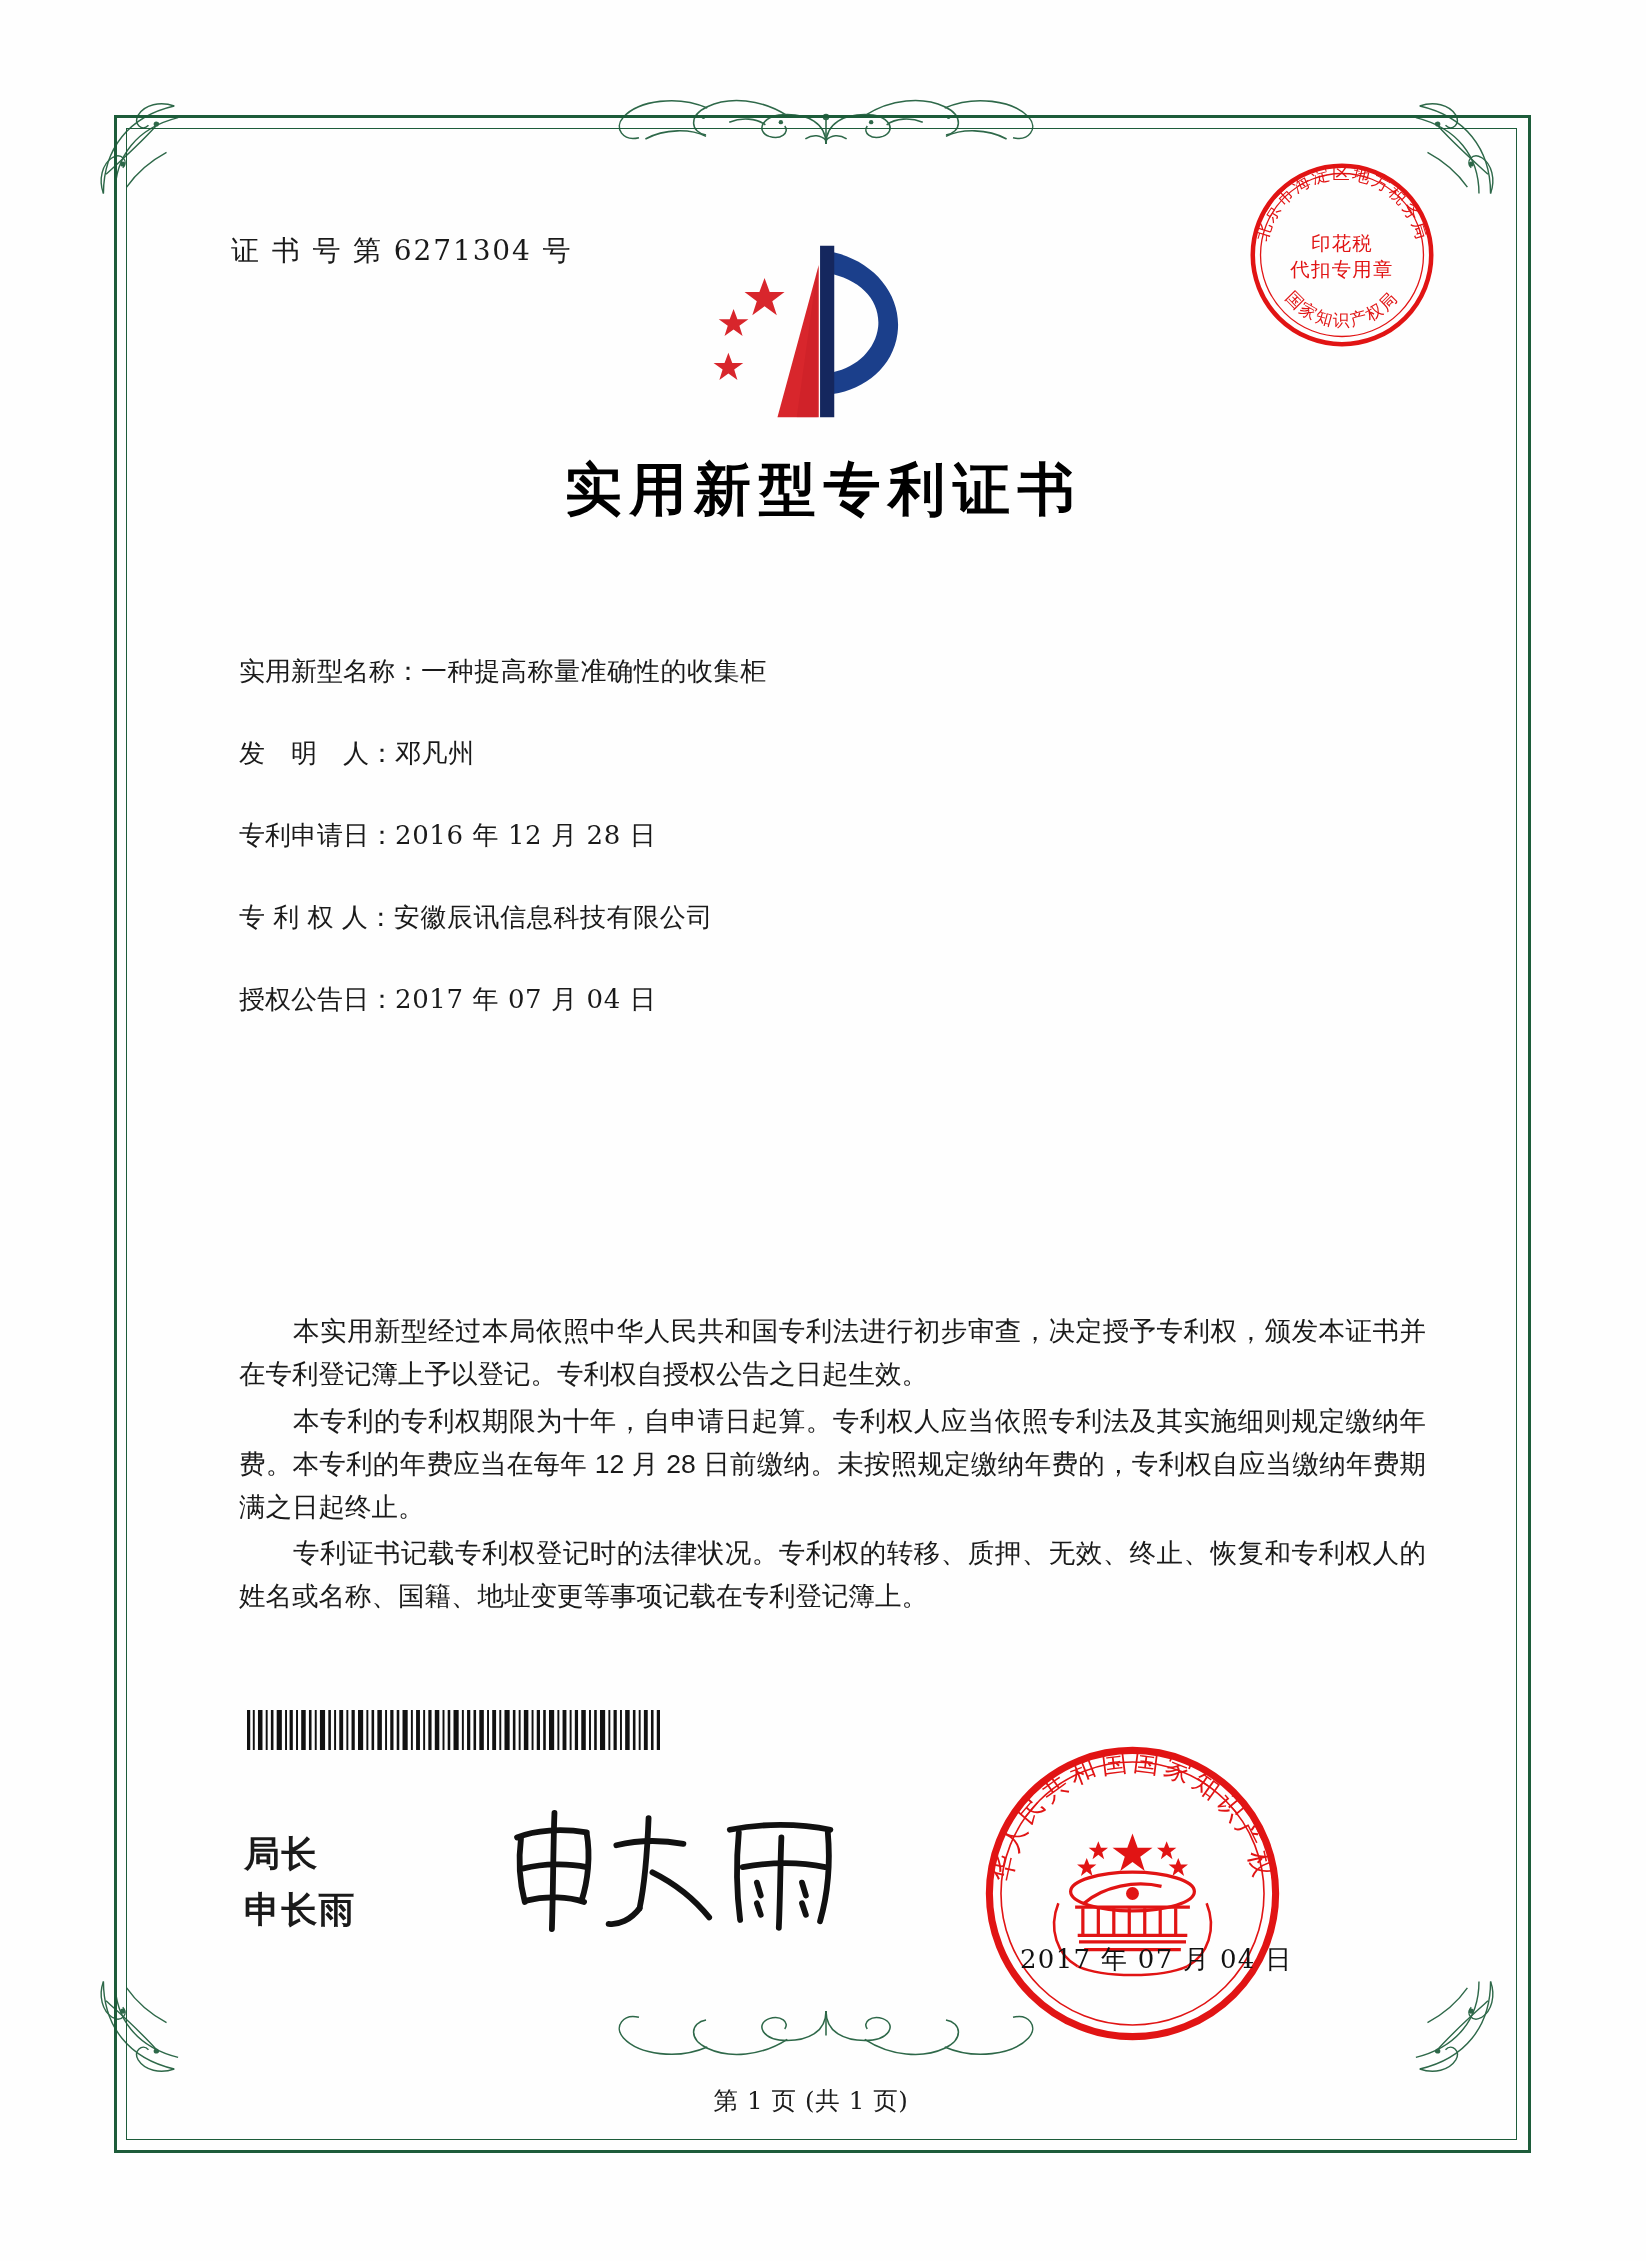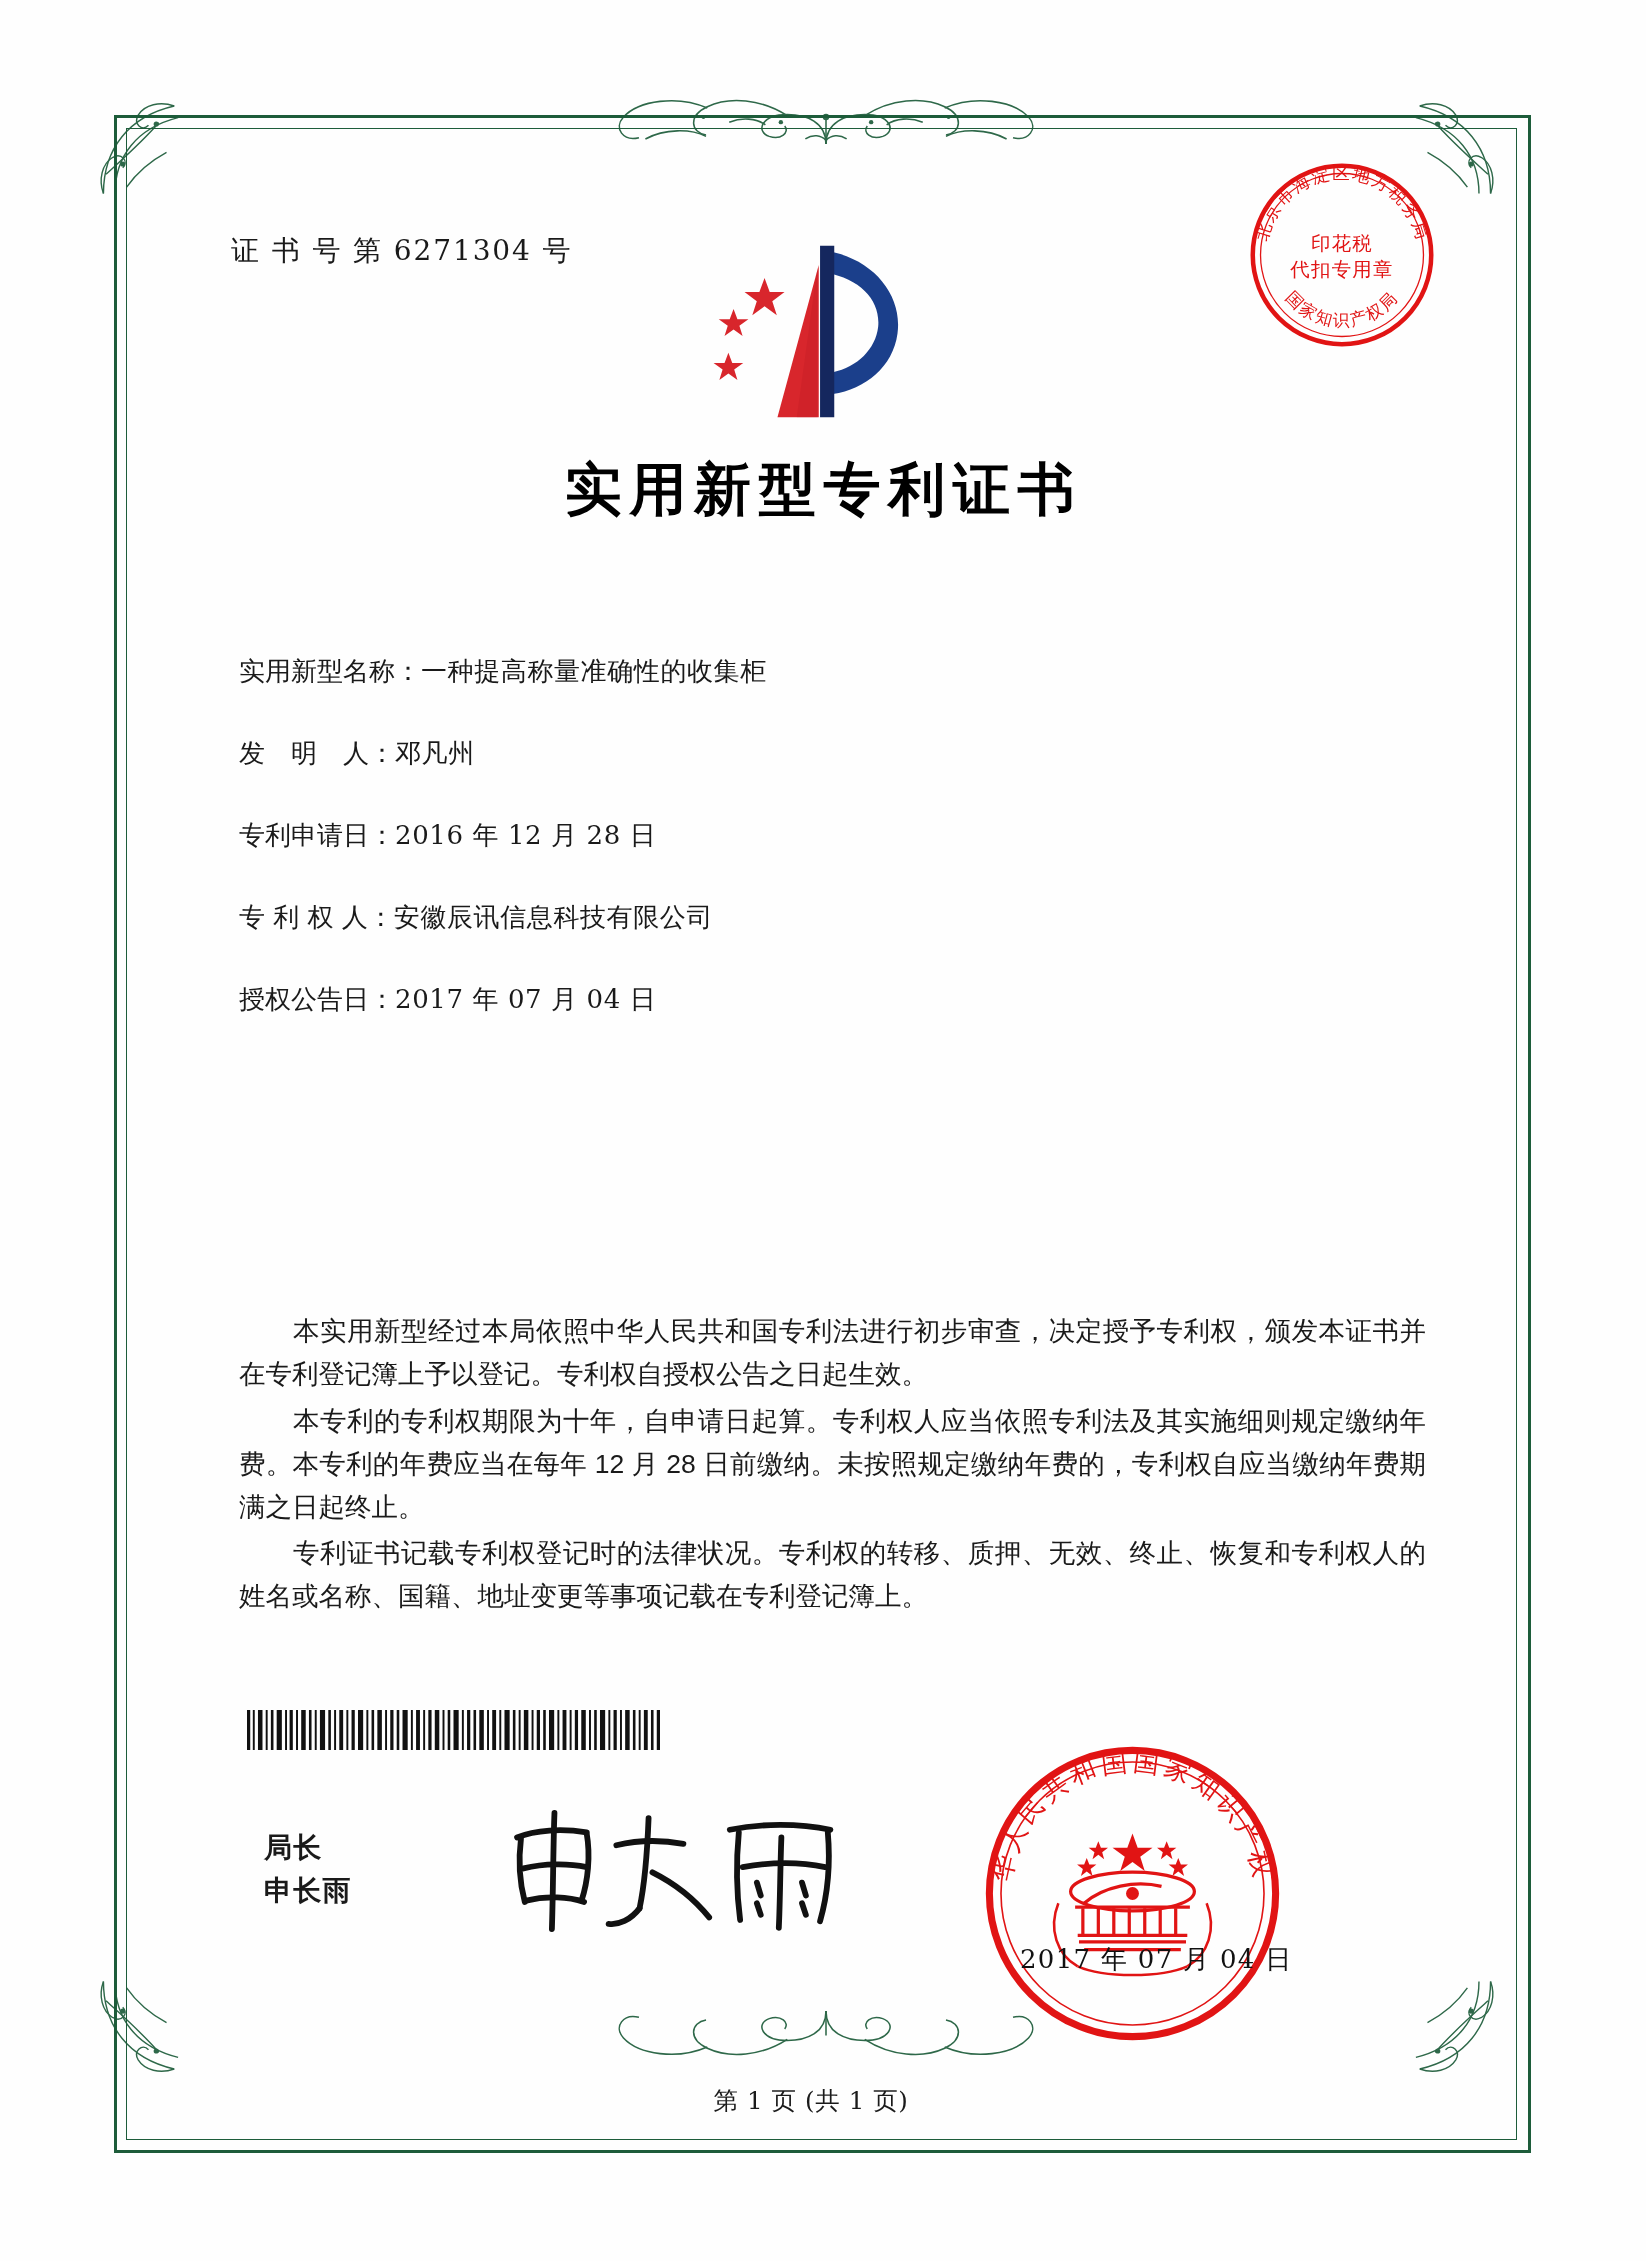--- a/index.html
+++ b/index.html
@@ -145,23 +145,23 @@
     left: 247px;
     top: 1710px;
     width: 413px;
     height: 40px;
   }
   .barcode svg { display:block; }
 
   
   .sig-block {
     position: absolute;
-    left: 264px;
+    left: 244px;
     top: 1826px;
-    font-size: 28px;
+    font-size: 36px;
     line-height: 1.55;
     font-weight: bold;
     font-family: "DejaVu Serif", "Liberation Serif", serif;
     letter-spacing: 1.3px;
   }
   .signature-script {
     position: absolute;
     left: 490px;
     top: 1800px;
     width: 361px;

